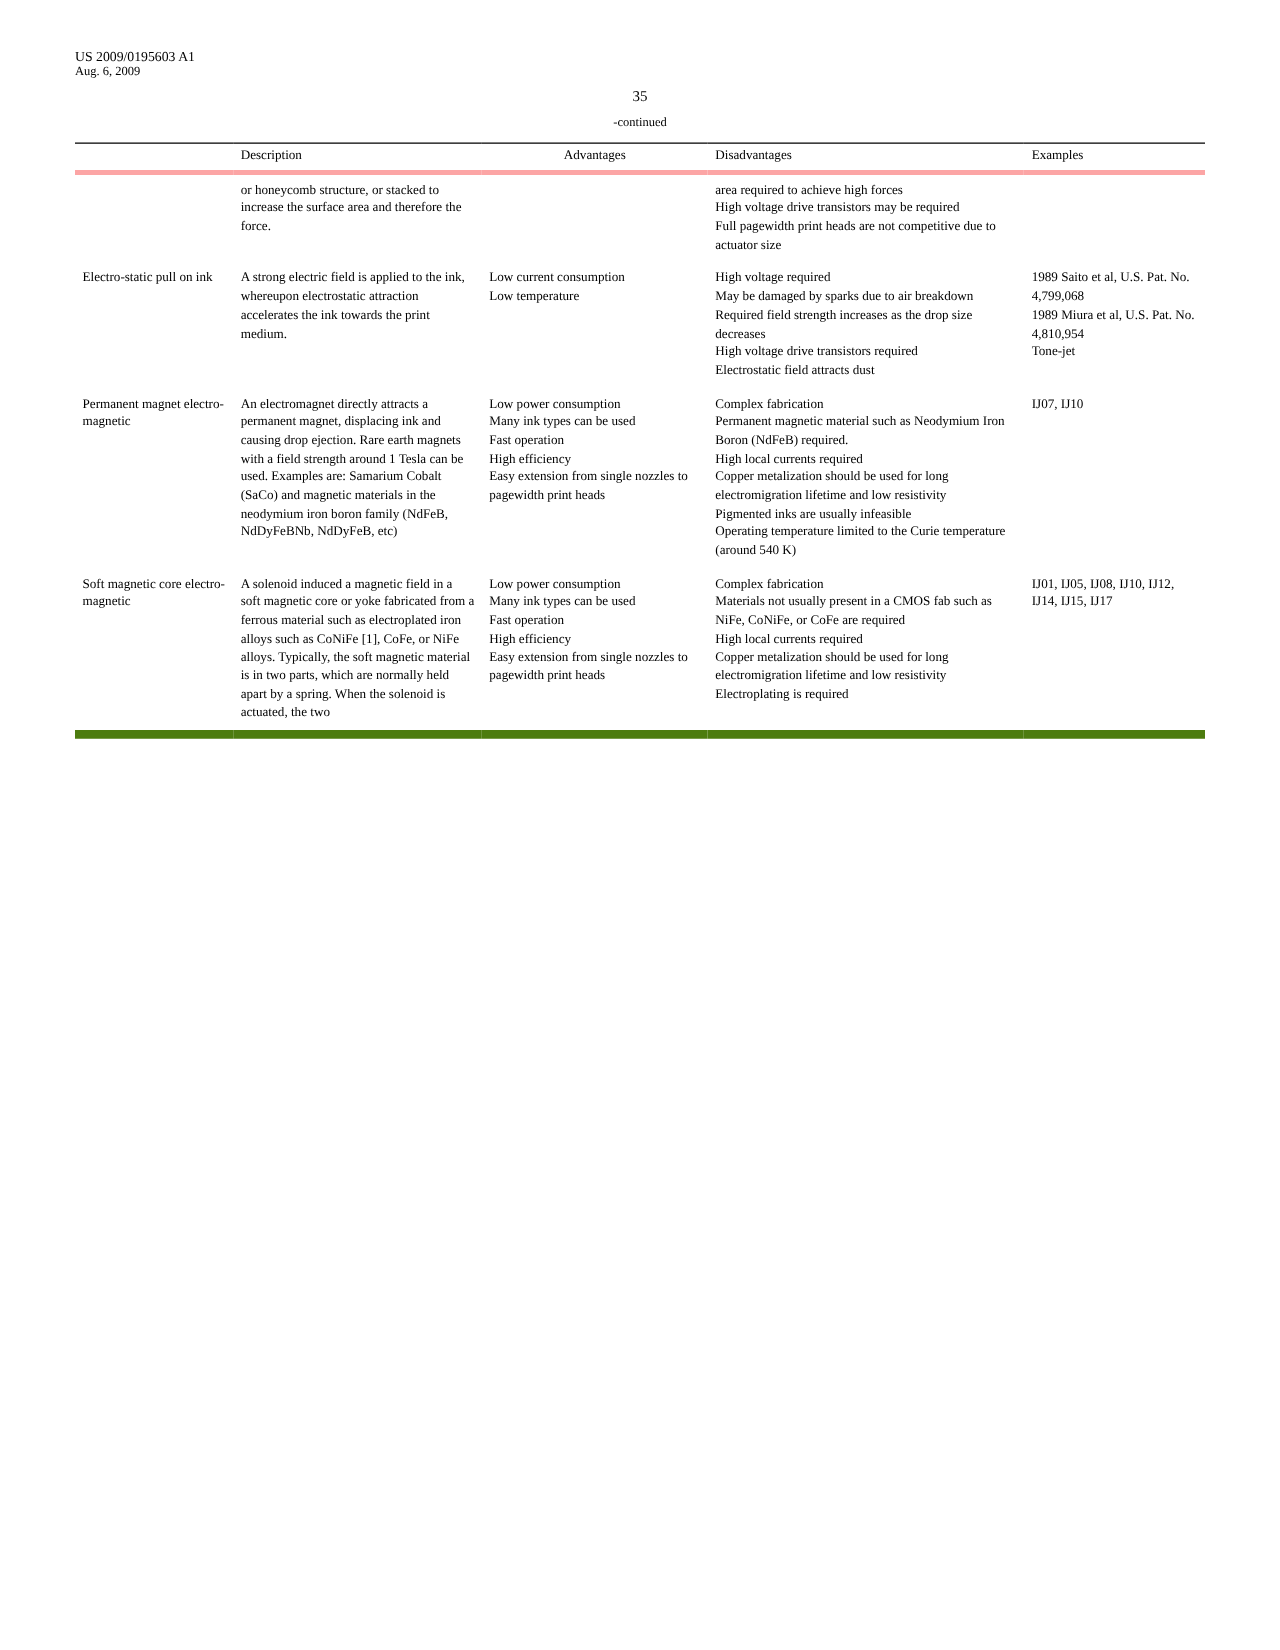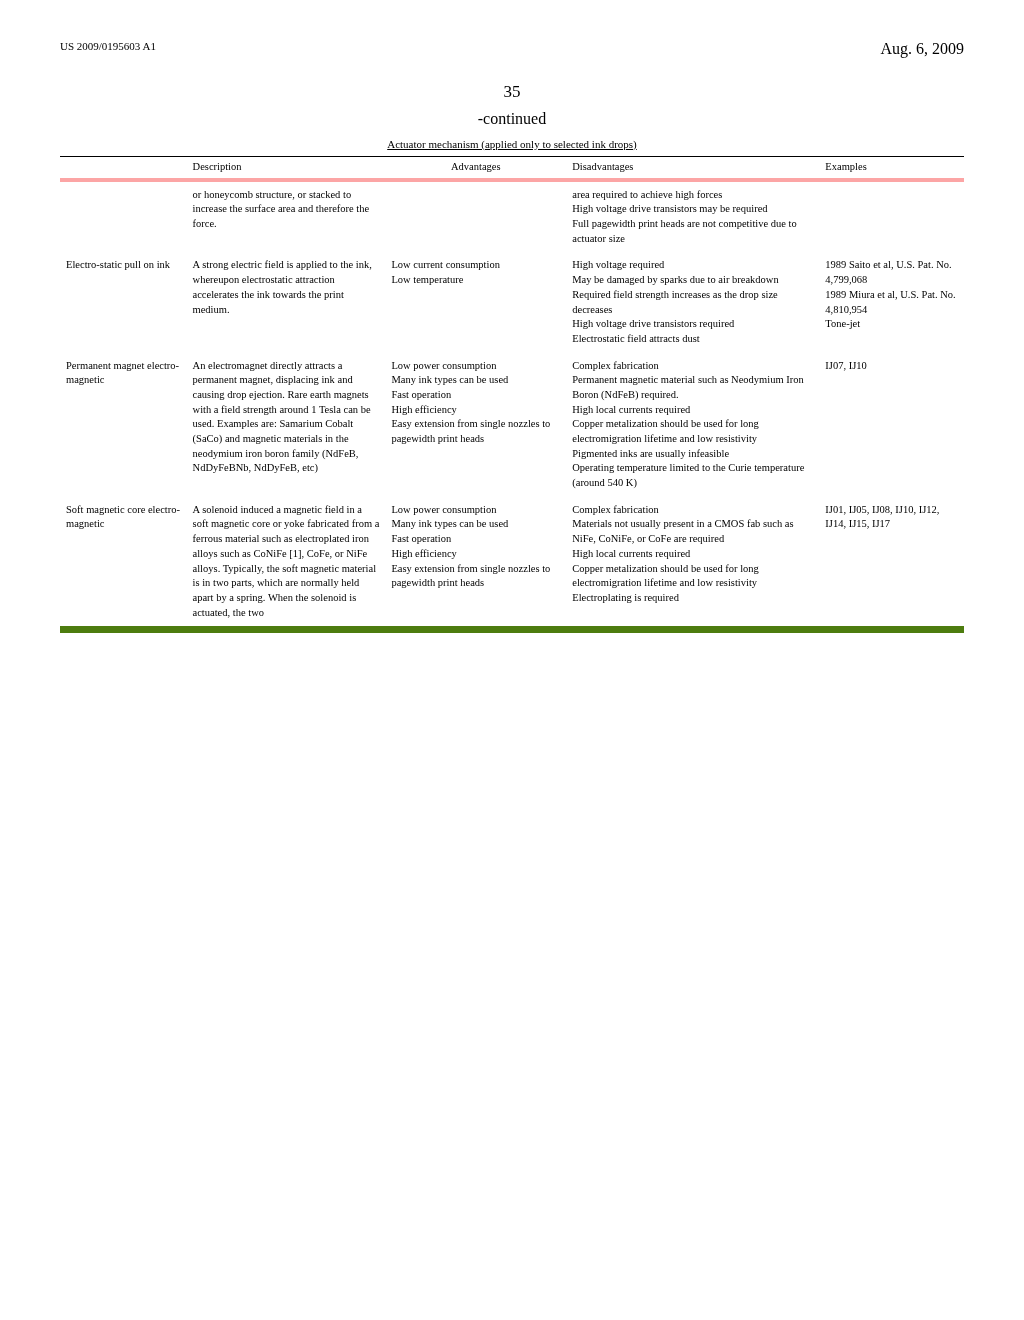--- a/index.html
+++ b/index.html
@@ -9,32 +9,33 @@
       font-size: 11px;
       color: #000;
       width: 1024px;
       min-height: 1320px;
       padding: 40px 60px;
     }
     .page-header {
       display: flex;
       justify-content: space-between;
       align-items: flex-start;
-      margin-bottom: 24px;
+      margin-bottom: 7px;
+      flex-direction: column;
     }
     .patent-number { font-size: 11px; }
-    .date { font-size: 16px; }
+    .date { font-size: 10px; }
     .page-number {
       text-align: center;
-      font-size: 17px;
+      font-size: 12px;
       margin-bottom: 8px;
     }
     .continued {
       text-align: center;
-      font-size: 16px;
+      font-size: 10px;
       margin-bottom: 10px;
     }
     .table-container {
       width: 100%;
     }
     .table-title {
       text-align: center;
       font-size: 11px;
       text-decoration: underline;
       margin-bottom: 6px;
@@ -72,21 +73,20 @@
 <div class="page-header">
   <span class="patent-number">US 2009/0195603 A1</span>
   <span class="date">Aug. 6, 2009</span>
 </div>
 
 <div class="page-number">35</div>
 
 <div class="continued">-continued</div>
 
 <div class="table-container">
-  <div class="table-title">Actuator mechanism (applied only to selected ink drops)</div>
   <table>
     <thead>
       <tr>
         <th class="col-label"></th>
         <th class="col-description">Description</th>
         <th class="col-advantages">Advantages</th>
         <th class="col-disadvantages">Disadvantages</th>
         <th class="col-examples">Examples</th>
       </tr>
     </thead>

